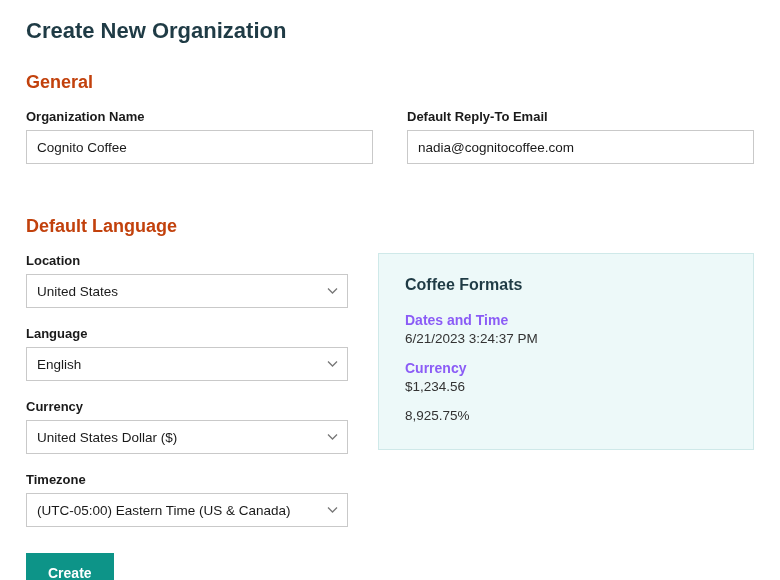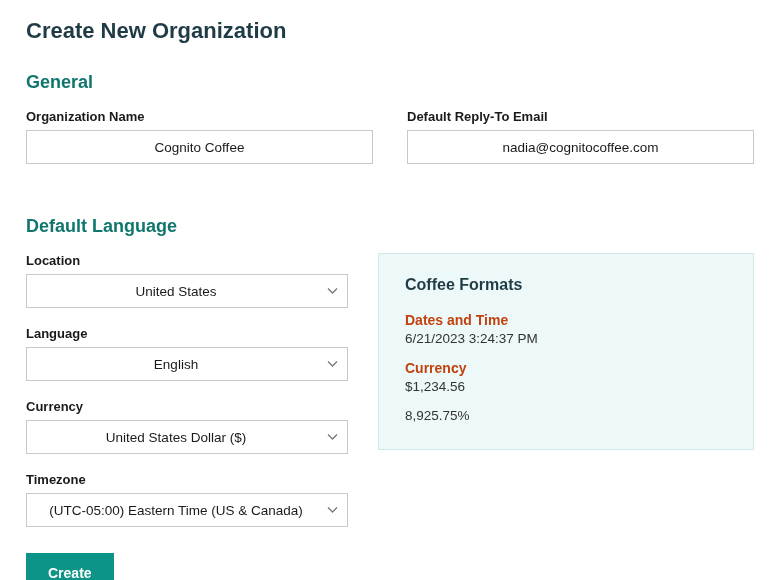--- a/index.html
+++ b/index.html
@@ -12,21 +12,21 @@
     }
     h1 {
       font-size: 22px;
       font-weight: 700;
       color: #1f3b45;
       margin-bottom: 28px;
     }
     h2 {
       font-size: 18px;
       font-weight: 700;
-      color: #0f766e;
+      color: #c2410c;
       margin-bottom: 16px;
     }
     .row {
       display: flex;
       gap: 34px;
       align-items: flex-start;
     }
     .col { flex: 1; min-width: 0; }
     .field { margin-bottom: 18px; }
     .field-label {
@@ -39,21 +39,20 @@
     .text-input, .select {
       width: 100%;
       height: 34px;
       border: 1px solid #c9c9c9;
       background: #fff;
       font-size: 13.5px;
       padding: 0 10px;
       font-family: inherit;
       color: #1a1a1a;
       outline: none;
-      text-align: center;
     }
     .select-wrap { position: relative; }
     .select {
       appearance: none;
       -webkit-appearance: none;
       padding-right: 32px;
       cursor: pointer;
     }
     .chevron {
       position: absolute;
@@ -76,21 +75,21 @@
       font-size: 16px;
       font-weight: 700;
       color: #1f3b45;
       margin-bottom: 18px;
     }
     .example-block { margin-bottom: 14px; }
     .example-block:last-child { margin-bottom: 0; }
     .example-label {
       font-size: 14px;
       font-weight: 700;
-      color: #c2410c;
+      color: #8b5cf6;
       margin-bottom: 3px;
     }
     .example-value {
       font-size: 13.5px;
       color: #333;
     }
     .create-btn {
       background: #0d9488;
       color: #fff;
       border: none;

